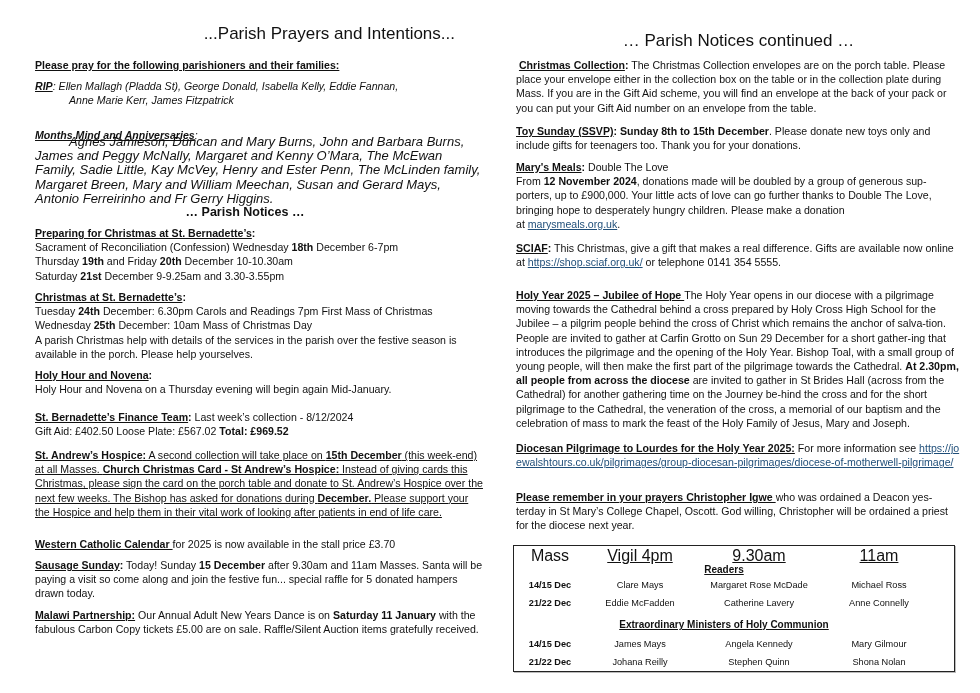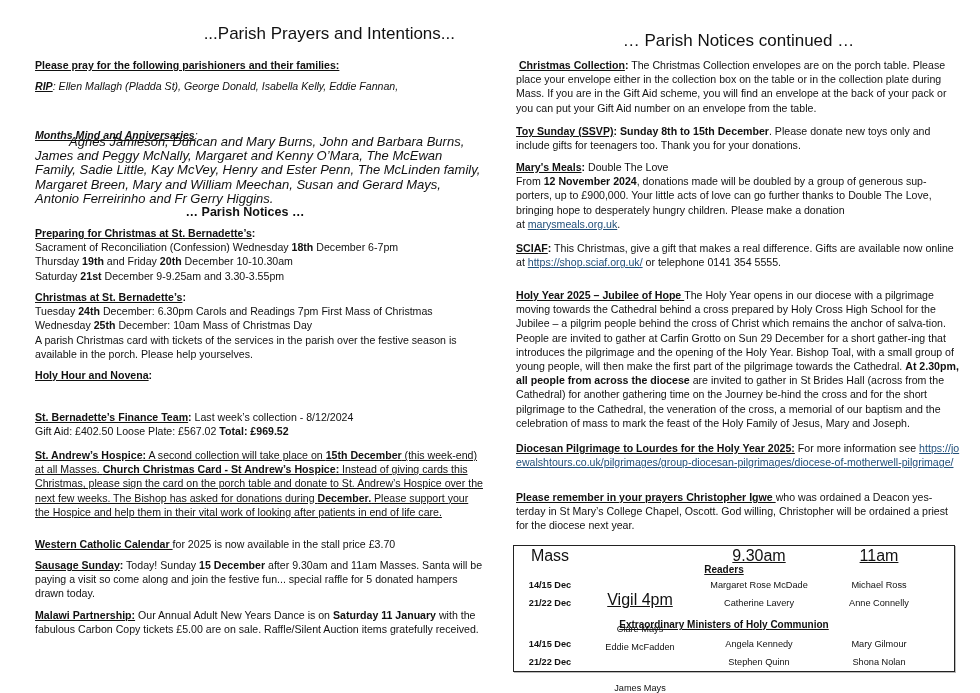--- a/index.html
+++ b/index.html
@@ -32,21 +32,21 @@
   .ind1 { text-indent: 34px; }
   a, .link { color: #1f4e79; text-decoration: underline; }
   .roster {
     position: absolute; left: 513px; top: 545px; width: 440px; height: 125px;
     border: 1.3px solid #222; box-shadow: 1px 1px 0 #bbb;
     font-size: 9.2px;
   }
   .roster .row { position: absolute; left: 0; width: 440px; height: 14px; line-height: 14px; }
   .roster .c { position: absolute; text-align: center; white-space: nowrap; }
   .c0 { left: 0px; width: 72px; font-weight: bold; }
-  .c1 { left: 72px; width: 108px; margin-top: 44px; }
+  .c1 { left: 72px; width: 108px; }
   .c2 { left: 180px; width: 130px; }
   .c3 { left: 310px; width: 110px; }
   .hdr .c { font-weight: normal; font-size: 16px; }
   .hdr .c1, .hdr .c2, .hdr .c3 { text-decoration: underline; }
   .section-title {
     position: absolute; left: 0; width: 420px; text-align: center;
     font-weight: bold; text-decoration: underline; font-size: 10px;
   }
 </style>
 </head>
@@ -54,45 +54,47 @@
 
 <div class="col left">
   <h1 class="h-left">...Parish Prayers and Intentions...</h1>
 
   <p class="blk" style="top:58px;">
     <span class="u">Please pray for the following parishioners and their families:</span>
   </p>
 
   <p class="blk i" style="top:79px;">
     <span class="u">RIP</span><span>:</span><span>  Ellen Mallagh (Pladda St), George Donald, Isabella Kelly, Eddie Fannan,</span>
+    <span class="ind">Anne Marie Kerr, James Fitzpatrick</span>
   </p>
 
   <p class="blk i" style="top:116px;margin-top:12px;">
     <span class="u">Months Mind and Anniversaries</span><span style="font-style:italic">:</span>
   </p>
   <p class="blk i ind1" style="top:135px; font-size:13px;">Agnes Jamieson, Duncan and Mary Burns, John and Barbara Burns, James and Peggy McNally, Margaret and Kenny O’Mara, The McEwan Family, Sadie Little, Kay McVey, Henry and Ester Penn, The McLinden family,  Margaret Breen, Mary and William Meechan, Susan and Gerard Mays, Antonio Ferreirinho and Fr Gerry Higgins.</p>
 
   <div class="subhead" style="top:204px;">… Parish Notices …</div>
 
   <p class="blk" style="top:226px;">
     <span class="u">Preparing for Christmas at St. Bernadette’s</span><span class="b">:</span><br>
     <span>Sacrament of Reconciliation (Confession) Wednesday </span><span class="b">18th</span><span> December 6-7pm</span><br>
     <span>Thursday </span><span class="b">19th</span><span> and Friday </span><span class="b">20th</span><span> December 10-10.30am</span><br>
     <span>Saturday </span><span class="b">21st</span><span> December 9-9.25am and 3.30-3.55pm</span>
   </p>
 
   <p class="blk" style="top:290px;">
     <span class="u">Christmas at St. Bernadette’s</span><span class="b">:</span><br>
     <span>Tuesday </span><span class="b">24th</span><span> December:  6.30pm Carols and Readings  7pm First Mass of Christmas</span><br>
     <span>Wednesday </span><span class="b">25th</span><span> December: 10am Mass of Christmas Day</span><br>
-    <span>A parish Christmas card with tickets of  the services in the parish over the festive season is available in the porch. Please help yourselves.</span>
+    <span>A parish Christmas help with details of  the services in the parish over the festive season is available in the porch. Please help yourselves.</span>
   </p>
 
   <p class="blk" style="top:368px;">
     <span class="u">Holy Hour and Novena</span><span class="b">:</span><br>
+    <span>Holy Hour and Novena on a Thursday evening will begin again Mid-January.</span>
   </p>
 
   <p class="blk" style="top:410px;">
     <span class="u">St. Bernadette’s Finance Team</span><span class="b">:</span><span>  Last week’s collection - 8/12/2024</span><br>
     <span>Gift Aid: £402.50  Loose Plate: £567.02   </span><span class="b">Total:  £969.52</span>
   </p>
 
   <p class="blk" style="top:448px;text-decoration:underline;">
     <span class="u">St. Andrew’s Hospice</span><span class="b">:</span><span> A second collection will take place on </span><span class="b">15th December</span><span> (this week-end) at all Masses. </span><span class="u">Church Christmas Card - St Andrew’s Hospice</span><span class="b">:</span><span> Instead of giving cards this Christmas, please sign the card on the porch table and donate to St. Andrew’s Hospice over the next few weeks. The Bishop has asked for donations during </span><span class="b">December.</span><span> Please support your the Hospice and help them in their vital work of looking after patients in end of life care.</span>
   </p>

